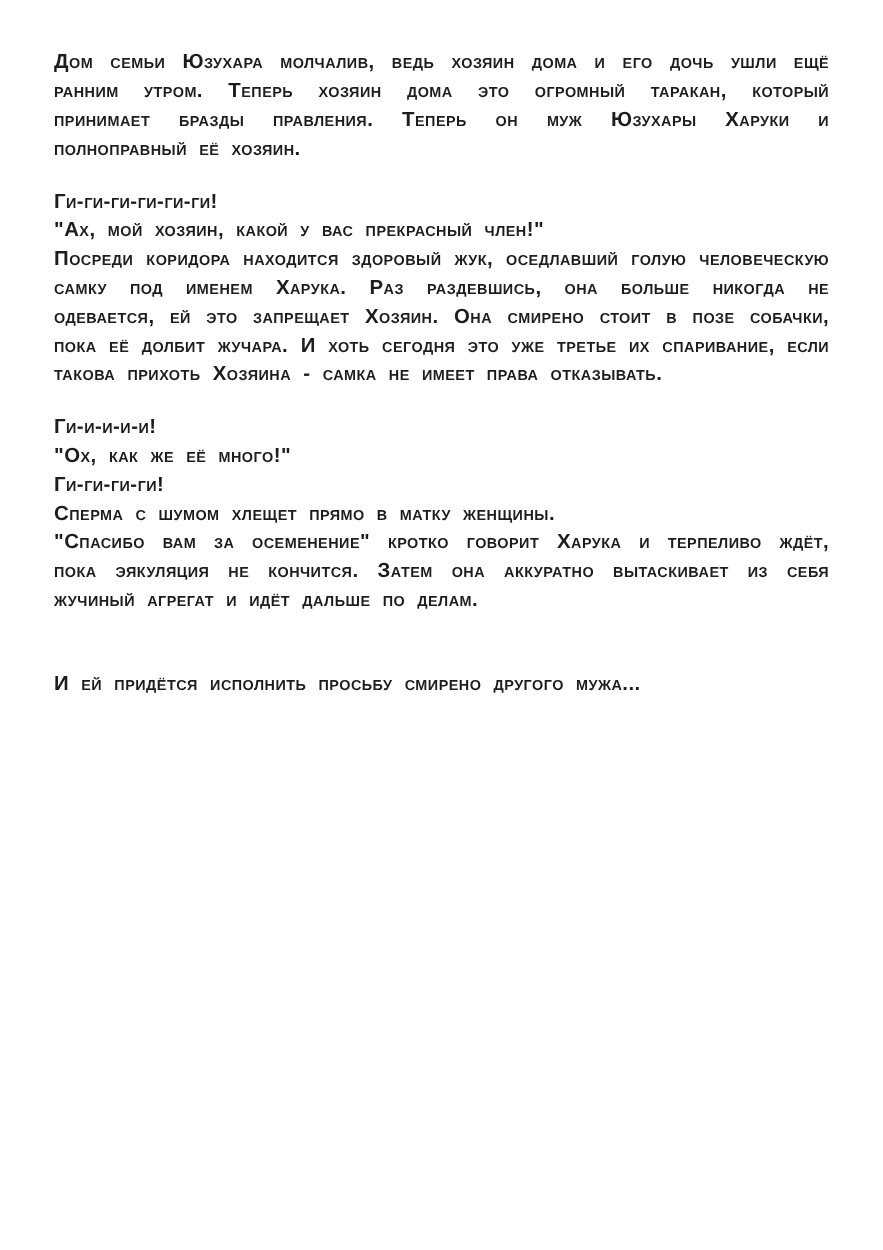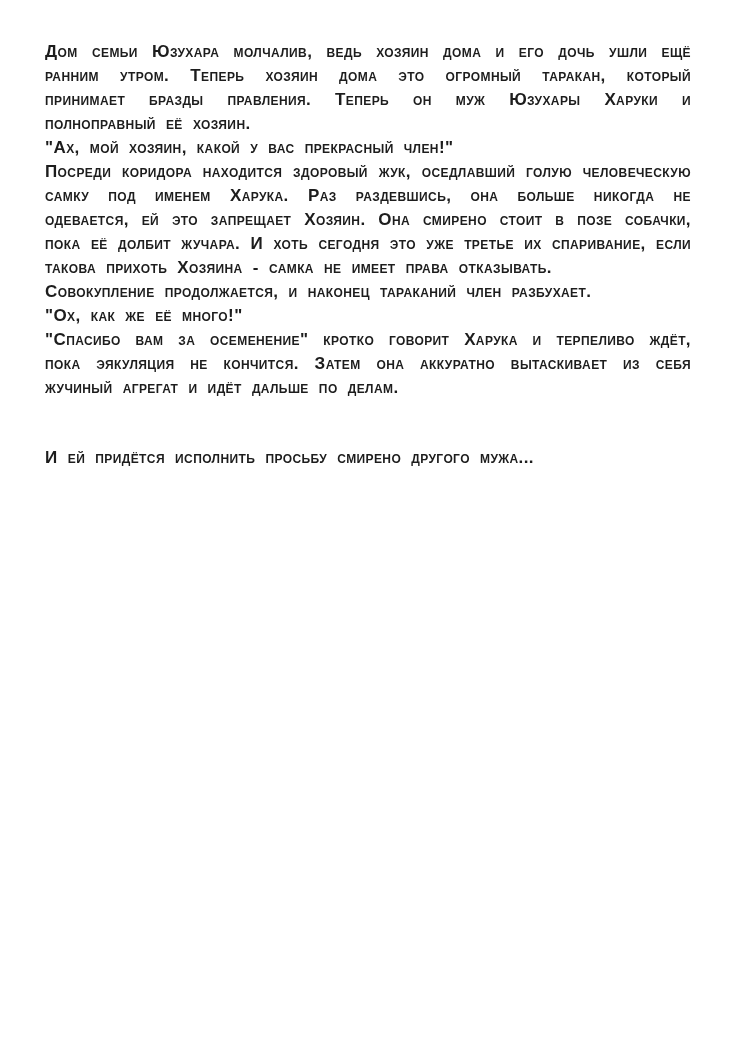--- a/index.html
+++ b/index.html
@@ -41,20 +41,23 @@
   .gap-none  { margin-top: 0; }
   .gap-line  { margin-top: 20px; }
   .gap-large { margin-top: 46px; }
 </style>
 </head>
 <body>
 
 <div class="page" style="background: rgb(255, 255, 255);">
   <div class="text-block" id="text-block" style="color: rgb(29, 29, 29);">
       <p class="para gap-none">Дом семьи Юзухара молчалив, ведь хозяин дома и его дочь ушли ещё ранним утром. Теперь хозяин дома это огромный таракан, который принимает бразды правления. Теперь он муж Юзухары Харуки и полноправный её хозяин.</p>
+      <p class="para gap-line">Ги-ги-ги-ги-ги-ги!</p>
       <p class="para gap-none">"Ах, мой хозяин, какой у вас прекрасный член!"</p>
       <p class="para gap-none">Посреди коридора находится здоровый жук, оседлавший голую человеческую самку под именем Харука. Раз раздевшись, она больше никогда не одевается, ей это запрещает Хозяин. Она смирено стоит в позе собачки, пока её долбит жучара. И хоть сегодня это уже третье их спаривание, если такова прихоть Хозяина - самка не имеет права отказывать.</p>
-      <p class="para gap-none">Совокупление продолжается, и наконец тараканий член разбухает.</p>
+      <p class="para gap-line">Ги-и-и-и-и!</p>
       <p class="para gap-none">"Ох, как же её много!"</p>
+      <p class="para gap-none">Ги-ги-ги-ги!</p>
+      <p class="para gap-none">Сперма с шумом хлещет прямо в матку женщины.</p>
       <p class="para gap-none">"Спасибо вам за осеменение" кротко говорит Харука и терпеливо ждёт, пока эякуляция не кончится. Затем она аккуратно вытаскивает из себя жучиный агрегат и идёт дальше по делам.</p>
       <p class="para gap-large">И ей придётся исполнить просьбу смирено другого мужа...</p>
     </div>
 </div>
 
 </body></html>

